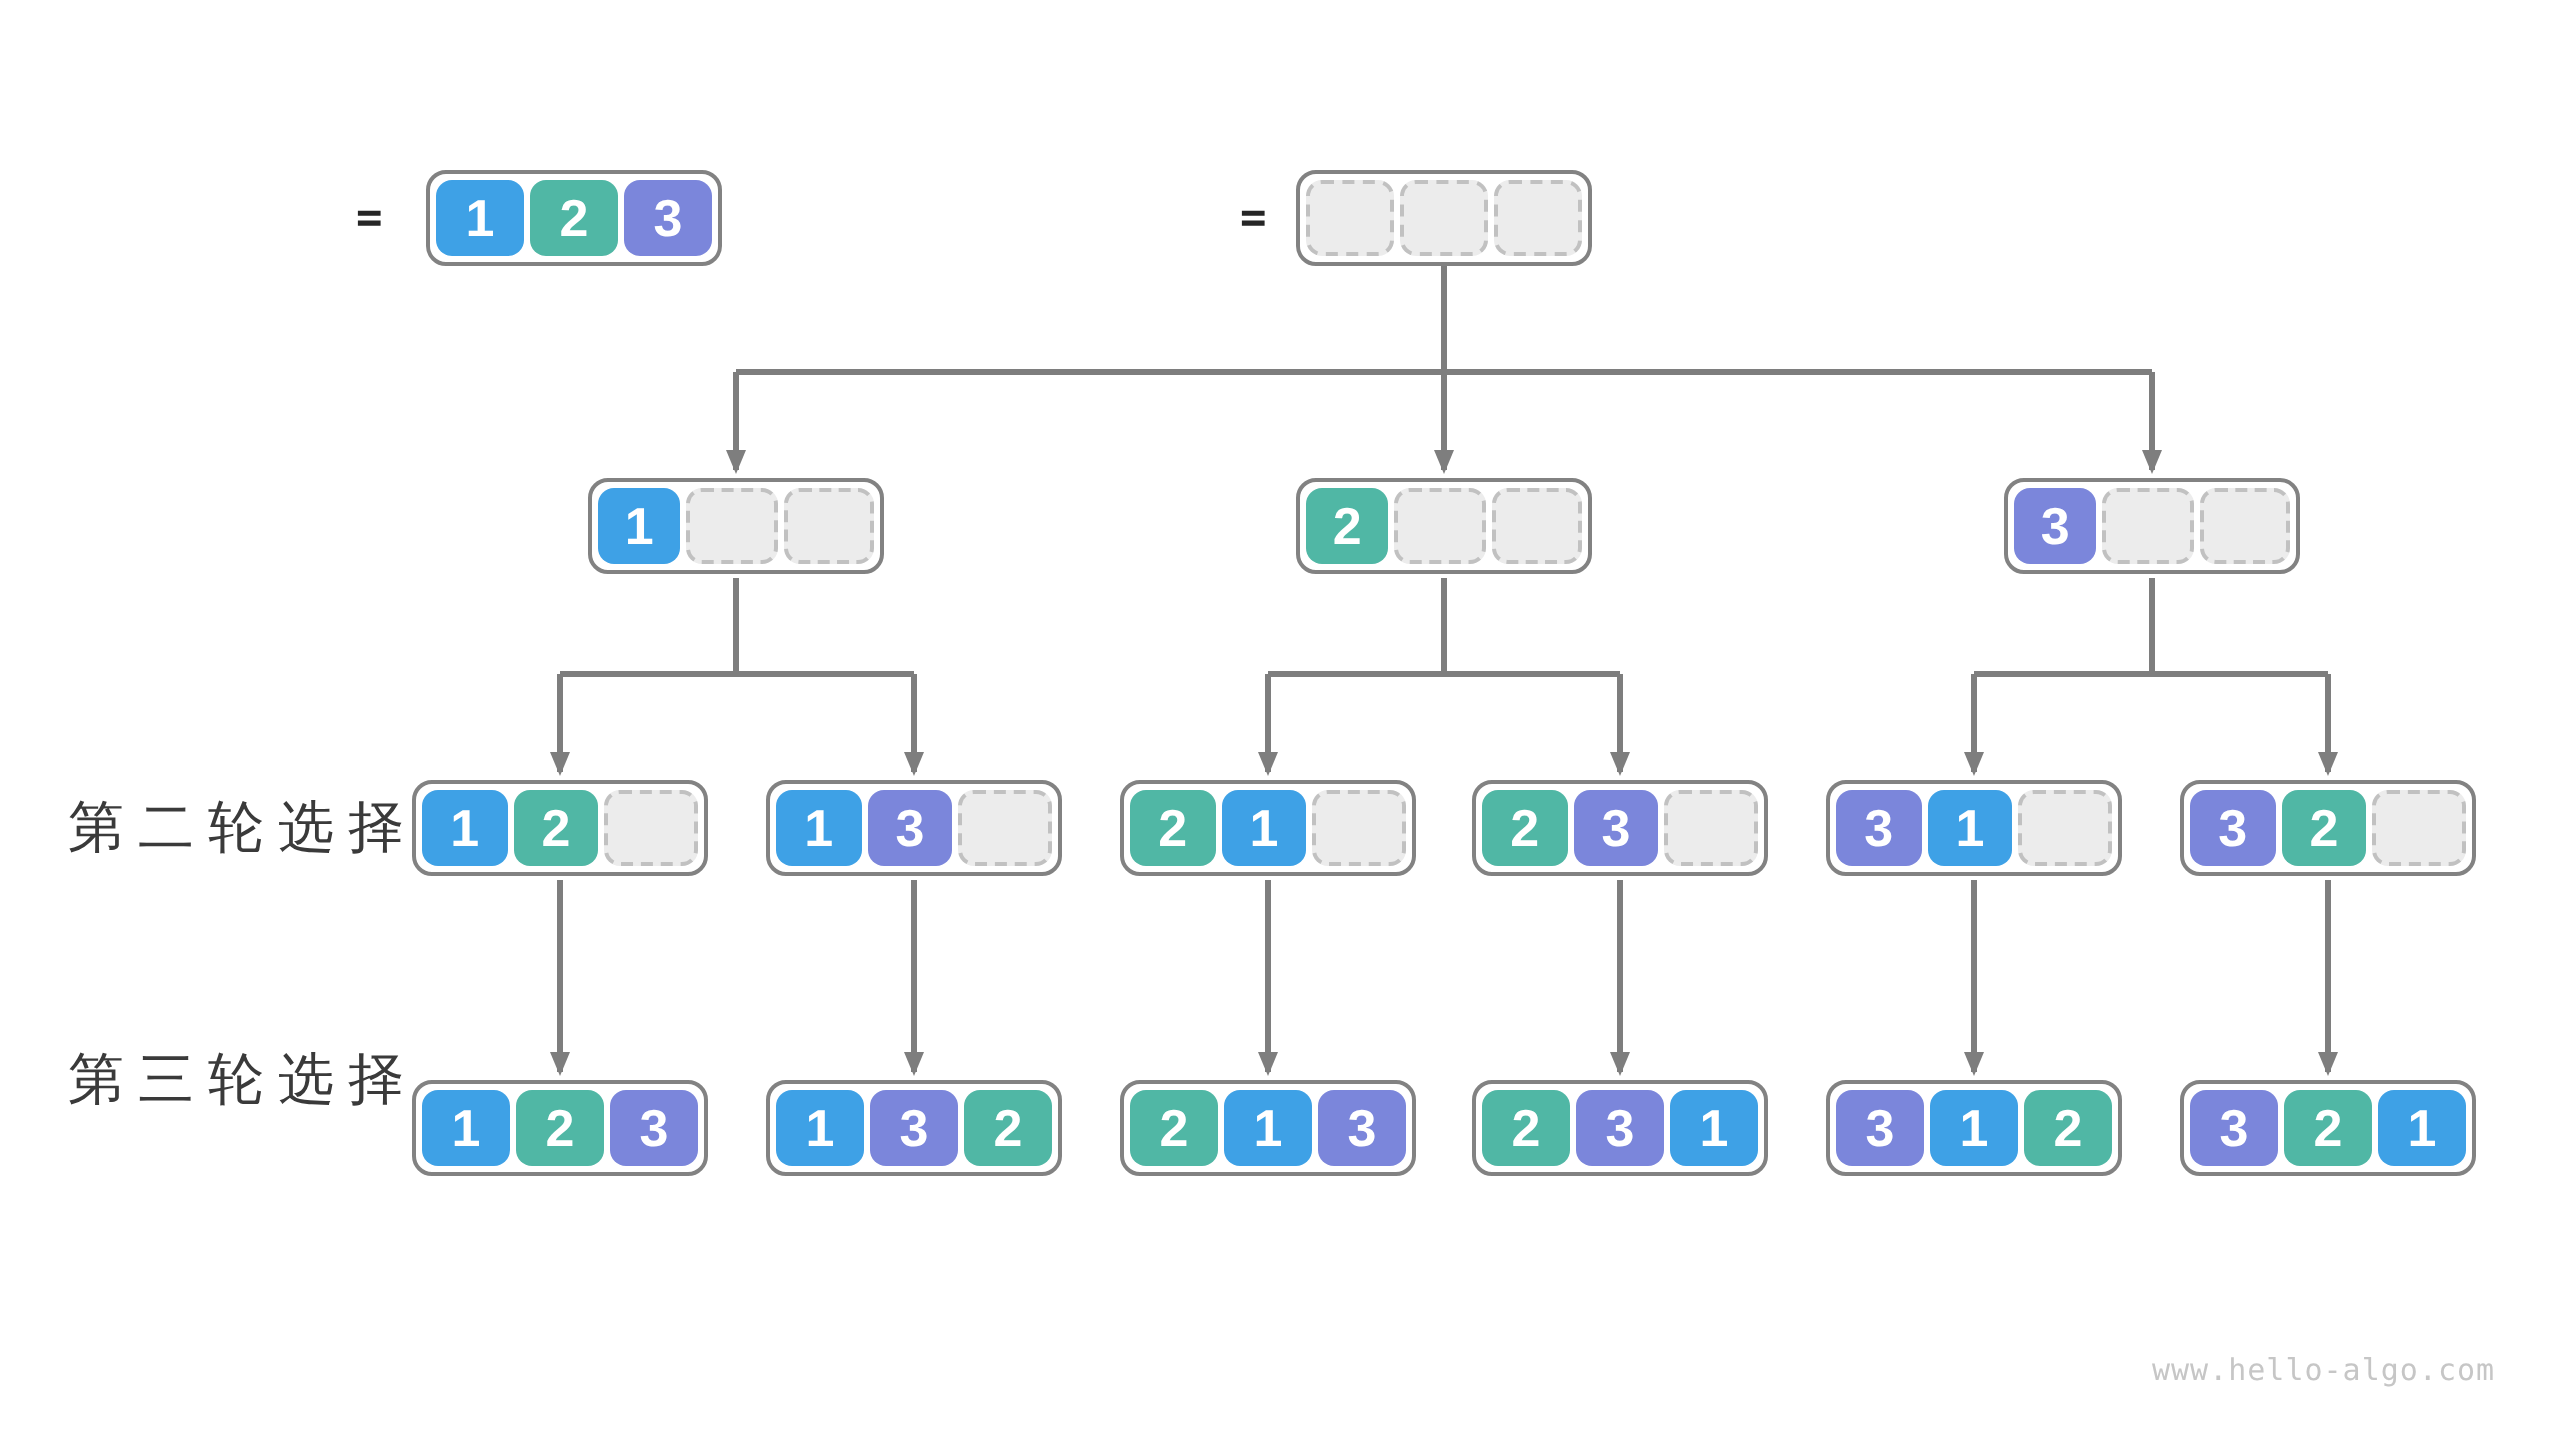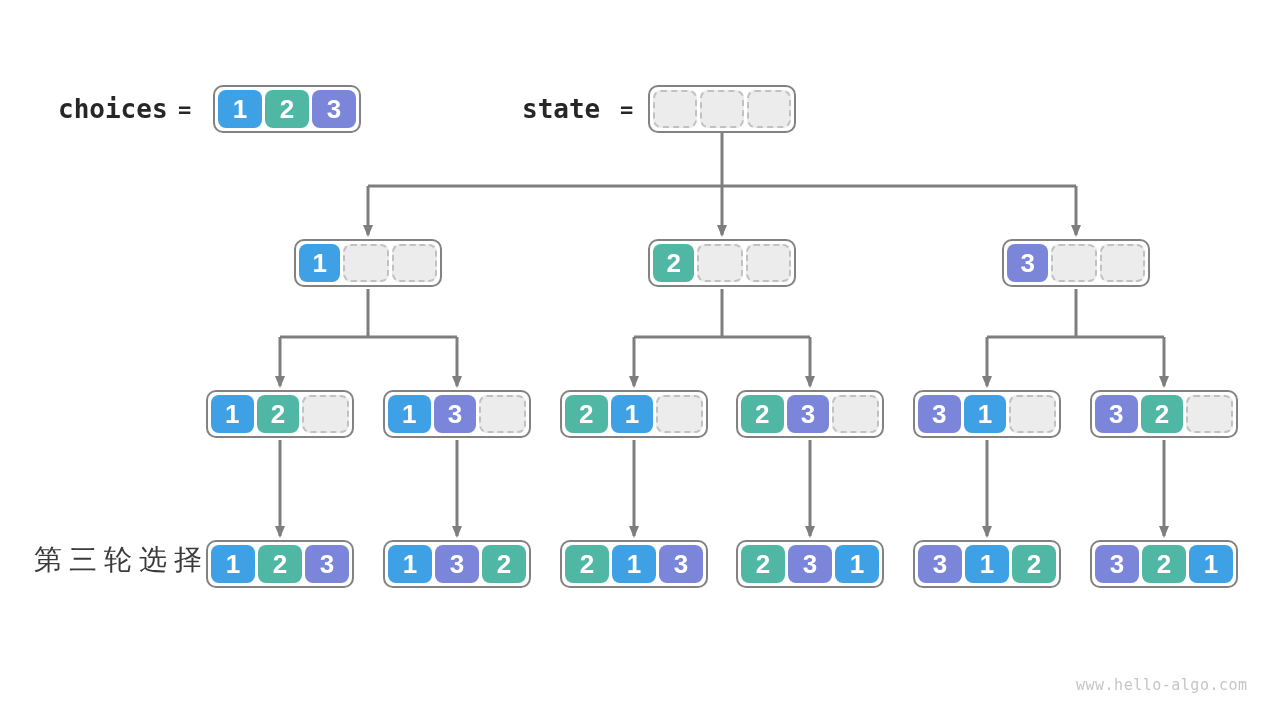--- a/index.html
+++ b/index.html
@@ -85,29 +85,27 @@
     <path class="connector" marker-end="url(#arrow)" d="M1164,337 V386"></path>
 
     <path class="connector" marker-end="url(#arrow)" d="M280,440 V536"></path>
     <path class="connector" marker-end="url(#arrow)" d="M457,440 V536"></path>
     <path class="connector" marker-end="url(#arrow)" d="M634,440 V536"></path>
     <path class="connector" marker-end="url(#arrow)" d="M810,440 V536"></path>
     <path class="connector" marker-end="url(#arrow)" d="M987,440 V536"></path>
     <path class="connector" marker-end="url(#arrow)" d="M1164,440 V536"></path>
   </svg>
 
-  <div class="code-label" style="left:58px; top:85px;">choices</div>
   <div class="equals" style="left:178px; top:85px;">=</div>
   <div class="abox" style="left:213px; top:85px;">
       <div class="cell" style="background: rgb(62, 161, 230);">1</div>
       <div class="cell" style="background: rgb(80, 183, 165);">2</div>
       <div class="cell" style="background: rgb(123, 134, 219);">3</div>
     </div>
 
-  <div class="code-label" style="left:522px; top:85px;">state</div>
   <div class="equals" style="left:620px; top:85px;">=</div>
   <div class="abox" style="left:648px; top:85px;">
       <div class="cell empty"></div>
       <div class="cell empty"></div>
       <div class="cell empty"></div>
     </div>
 
   <div class="abox" style="left:294px;  top:239px;">
       <div class="cell" style="background: rgb(62, 161, 230);">1</div>
       <div class="cell empty"></div>
@@ -117,20 +115,21 @@
       <div class="cell" style="background: rgb(80, 183, 165);">2</div>
       <div class="cell empty"></div>
       <div class="cell empty"></div>
     </div>
   <div class="abox" style="left:1002px; top:239px;">
       <div class="cell" style="background: rgb(123, 134, 219);">3</div>
       <div class="cell empty"></div>
       <div class="cell empty"></div>
     </div>
 
+  <div class="row-label" style="left:34px; top:390px;">第二轮选择</div>
   <div class="abox" style="left:206px;  top:390px;">
       <div class="cell" style="background: rgb(62, 161, 230);">1</div>
       <div class="cell" style="background: rgb(80, 183, 165);">2</div>
       <div class="cell empty"></div>
     </div>
   <div class="abox" style="left:383px;  top:390px;">
       <div class="cell" style="background: rgb(62, 161, 230);">1</div>
       <div class="cell" style="background: rgb(123, 134, 219);">3</div>
       <div class="cell empty"></div>
     </div>
@@ -148,21 +147,21 @@
       <div class="cell" style="background: rgb(123, 134, 219);">3</div>
       <div class="cell" style="background: rgb(62, 161, 230);">1</div>
       <div class="cell empty"></div>
     </div>
   <div class="abox" style="left:1090px; top:390px;">
       <div class="cell" style="background: rgb(123, 134, 219);">3</div>
       <div class="cell" style="background: rgb(80, 183, 165);">2</div>
       <div class="cell empty"></div>
     </div>
 
-  <div class="row-label" style="left:34px; top:536px;">第三轮选择</div>
+  <div class="row-label" style="left:34px; top:516px;">第三轮选择</div>
   <div class="abox" style="left:206px;  top:540px;">
       <div class="cell" style="background: rgb(62, 161, 230);">1</div>
       <div class="cell" style="background: rgb(80, 183, 165);">2</div>
       <div class="cell" style="background: rgb(123, 134, 219);">3</div>
     </div>
   <div class="abox" style="left:383px;  top:540px;">
       <div class="cell" style="background: rgb(62, 161, 230);">1</div>
       <div class="cell" style="background: rgb(123, 134, 219);">3</div>
       <div class="cell" style="background: rgb(80, 183, 165);">2</div>
     </div>

